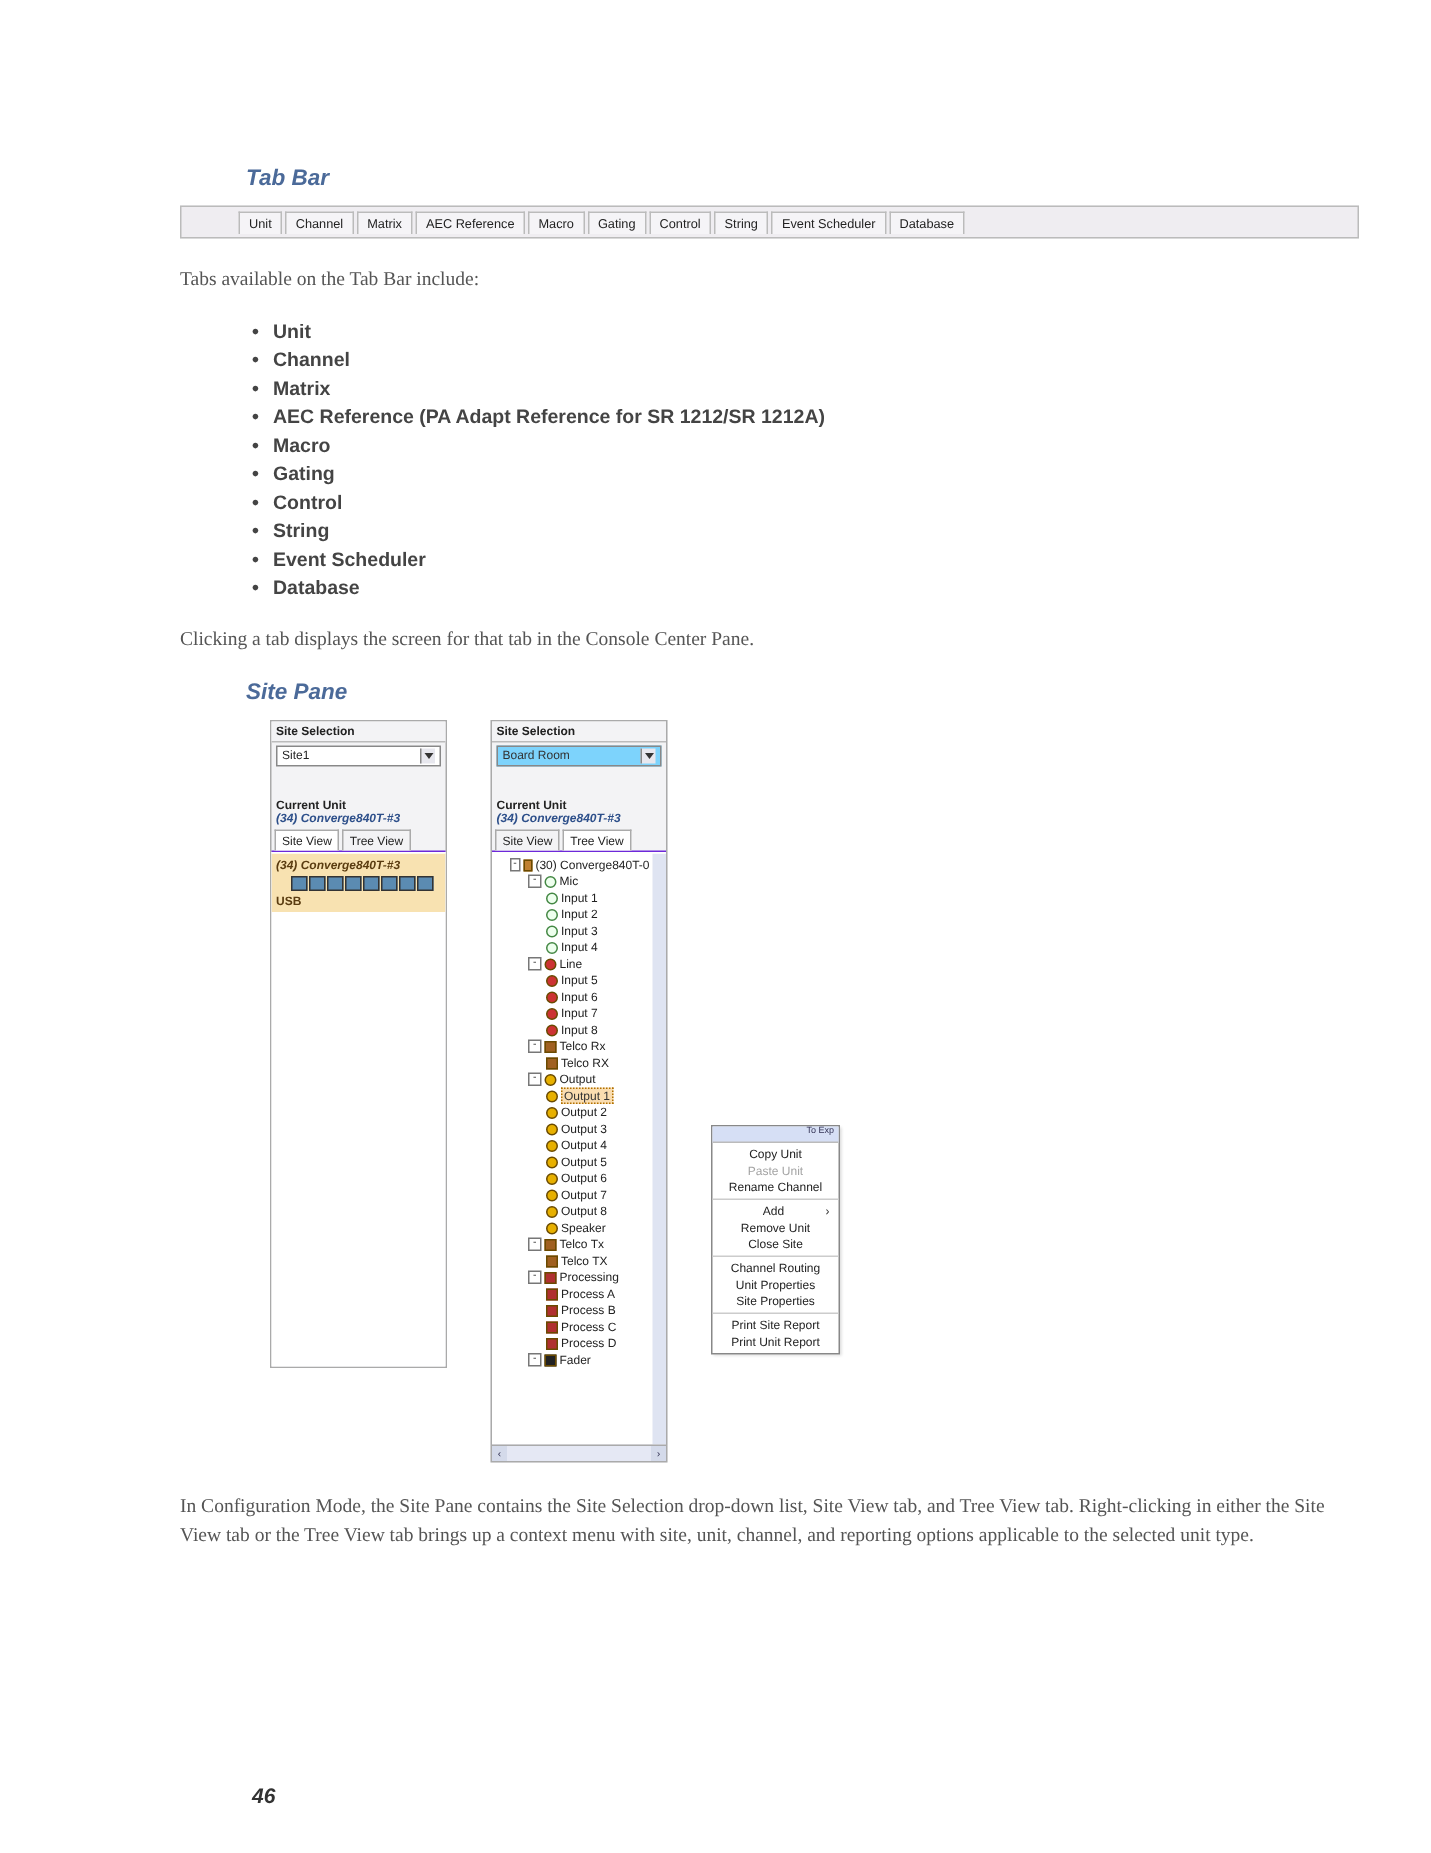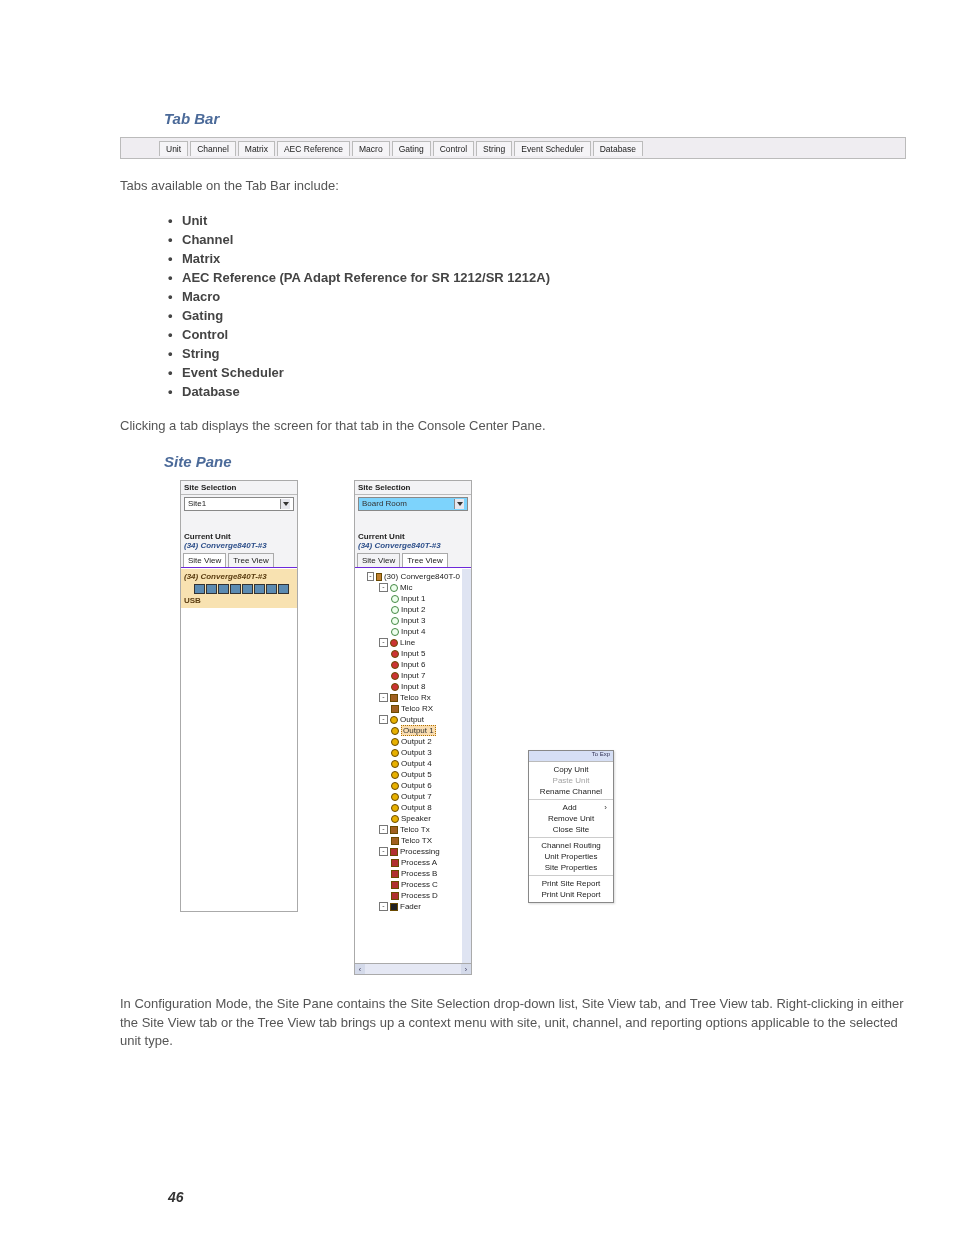--- a/index.html
+++ b/index.html
@@ -45,20 +45,21 @@
     white-space: nowrap;
   }
   .tabbar-figure .tab.first { margin-left: 38px; }
   .tabbar-figure .spacer { flex: 1; }
 
   .body-text {
     font-size: 13px;
     line-height: 1.4;
     color: #555;
     margin: 18px 0;
+    font-family: Liberation Serif, serif;
   }
   ul.tab-list {
     margin: 14px 0 14px 48px;
     padding: 0;
     list-style: none;
   }
   ul.tab-list li {
     font-size: 13px;
     font-weight: bold;
     color: #444;
@@ -69,21 +70,21 @@
   ul.tab-list li::before {
     content: "•";
     position: absolute;
     left: 0;
     color: #444;
   }
 
   
   .sitepane-row {
     display: flex;
-    gap: 56px;
+    gap: 29px;
     margin-left: 60px;
     margin-top: 6px;
     align-items: flex-start;
   }
 
   .panel {
     width: 116px;
     background: #f3f3f5;
     border: 1px solid #aaa;
     font-size: 8px;

